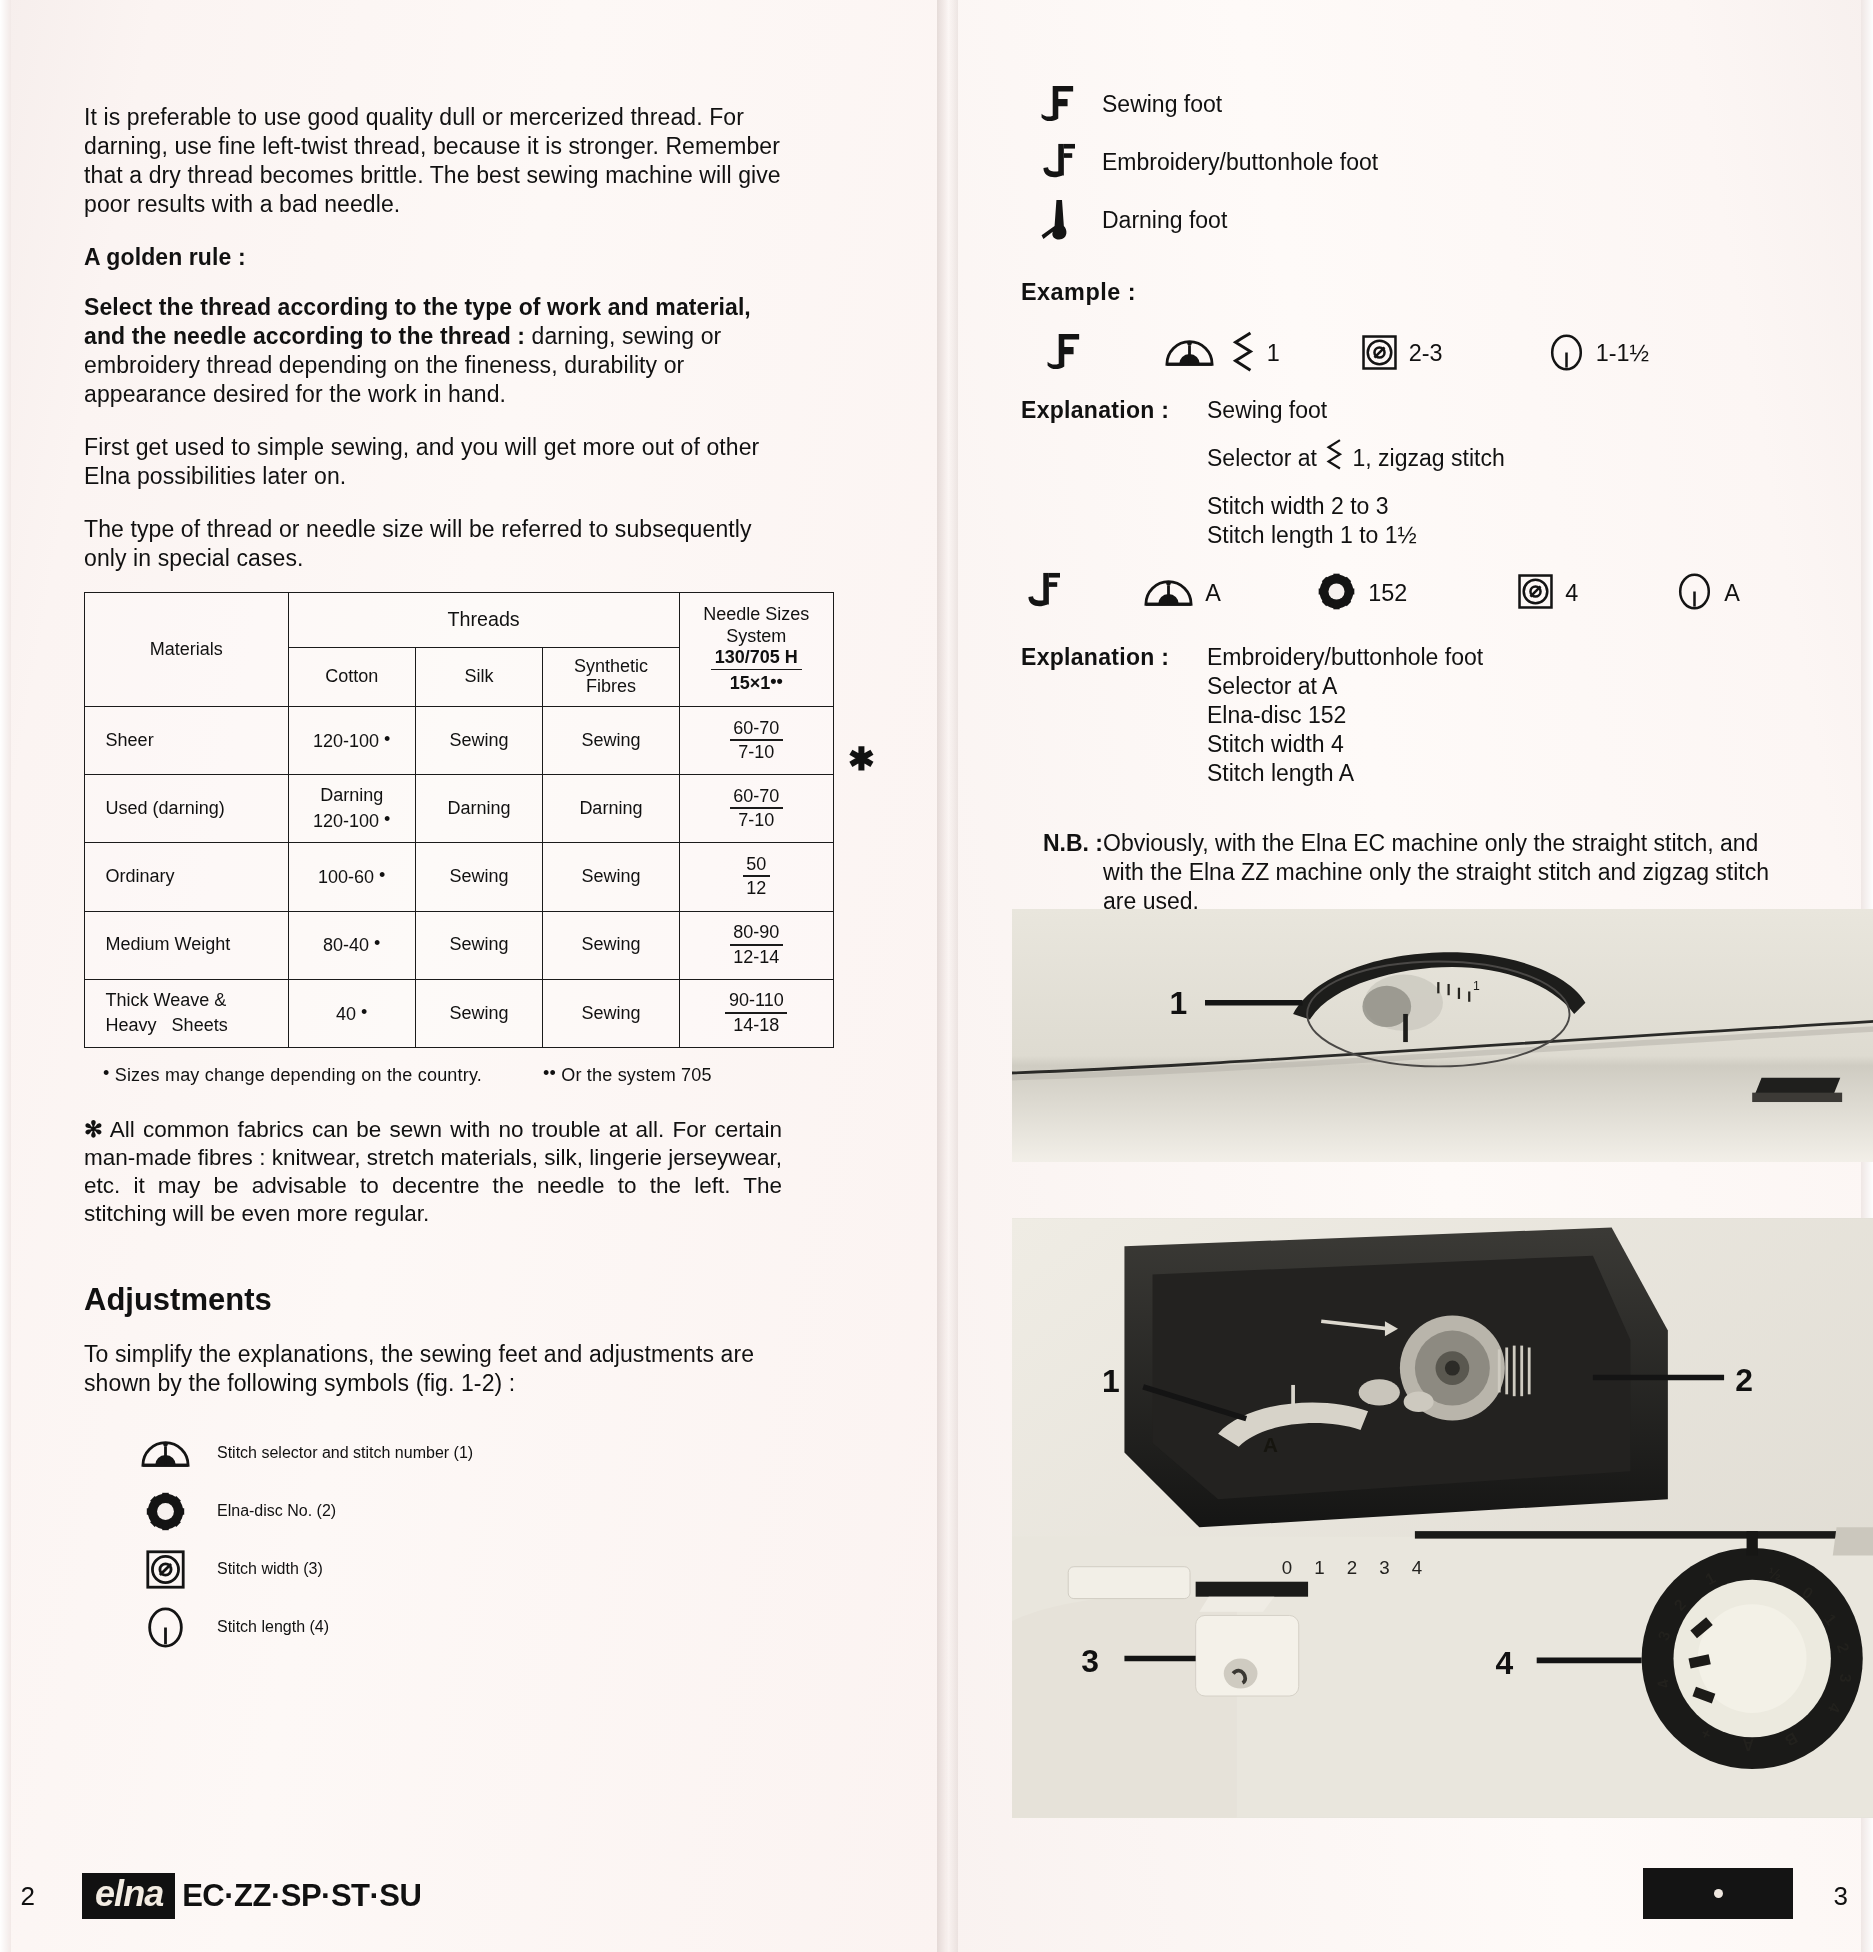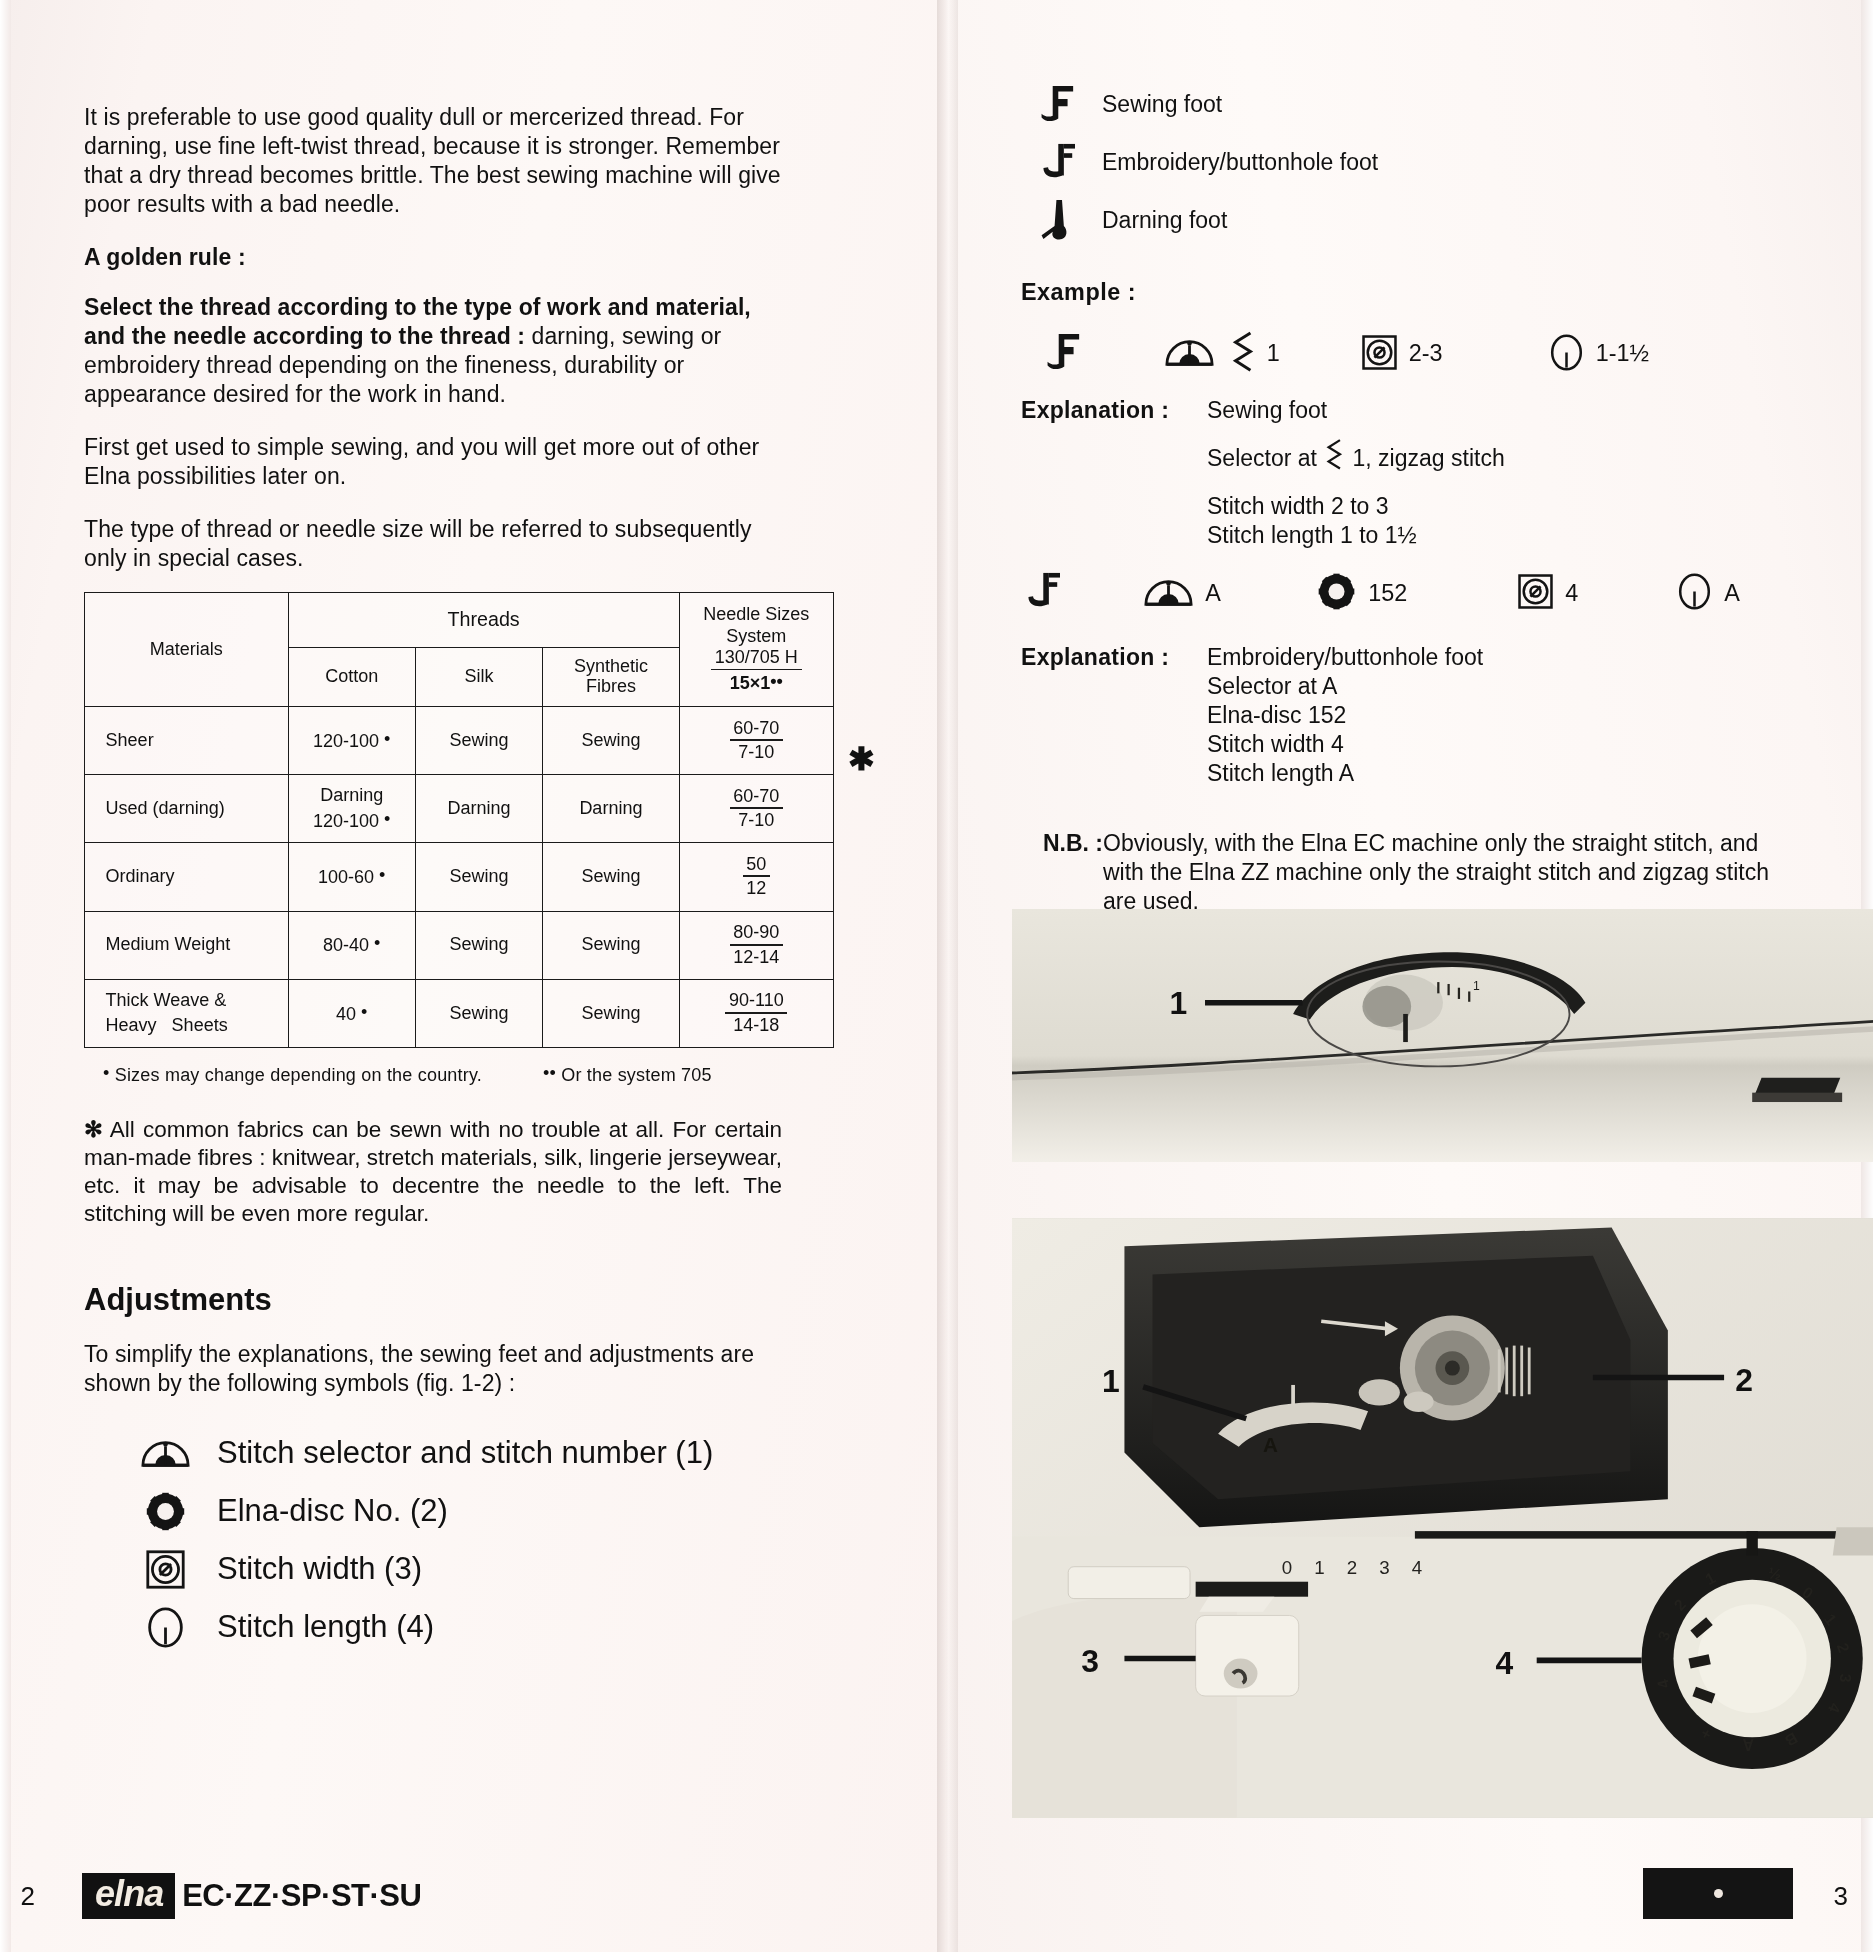--- a/index.html
+++ b/index.html
@@ -96,21 +96,21 @@
     text-align: center;
     line-height: 20.6px;
   }
   .frac .num {
     display:block;
     font-weight: normal;
     border-bottom: 2.8px solid #1b1b1b;
     padding: 0 3.7px 0.9px 3.7px;
   }
   .frac .den { display:block; padding-top:0.9px; }
-  .frac.hdr .num { font-weight: normal; border-bottom: 1.9px solid #1b1b1b;}
+  .frac.hdr .num { font-weight: bold; border-bottom: 1.9px solid #1b1b1b;}
   .frac.hdr .den { font-weight: bold; }
   .star-out {
     position: absolute;
     left: 848px; top: 740px;
     font-size: 32px; font-weight: bold;
   }
   .tbl-rows td { height: 56px; }
 
   .footnotes {
     margin-top: 15px;
@@ -129,21 +129,21 @@
   }
   h2.heading2 {
     font-size: 31px; font-weight: bold; margin: 54px 0 22.5px 0;
   }
 
   
   ul.symlist { list-style: none; margin: 26px 0 0 0; padding: 0; }
   ul.symlist li {
     display: flex; align-items: center;
     height: 58px;
-    font-size: 31px;
+    font-size: 16px;
   }
   ul.symlist li .symbox {
     width: 103px; display:flex; justify-content:center; align-items:center;
     margin-left: 30px;
   }
 
   
   .footer-bar {
     position: absolute; left: 82px; bottom: 34px;
     display: flex; align-items: center;

